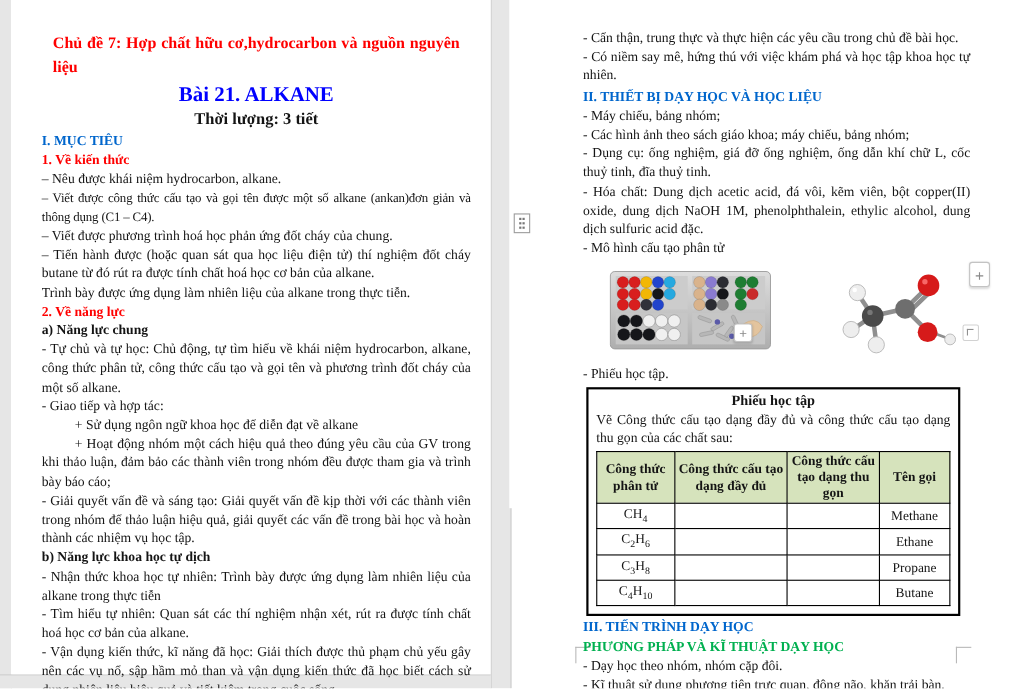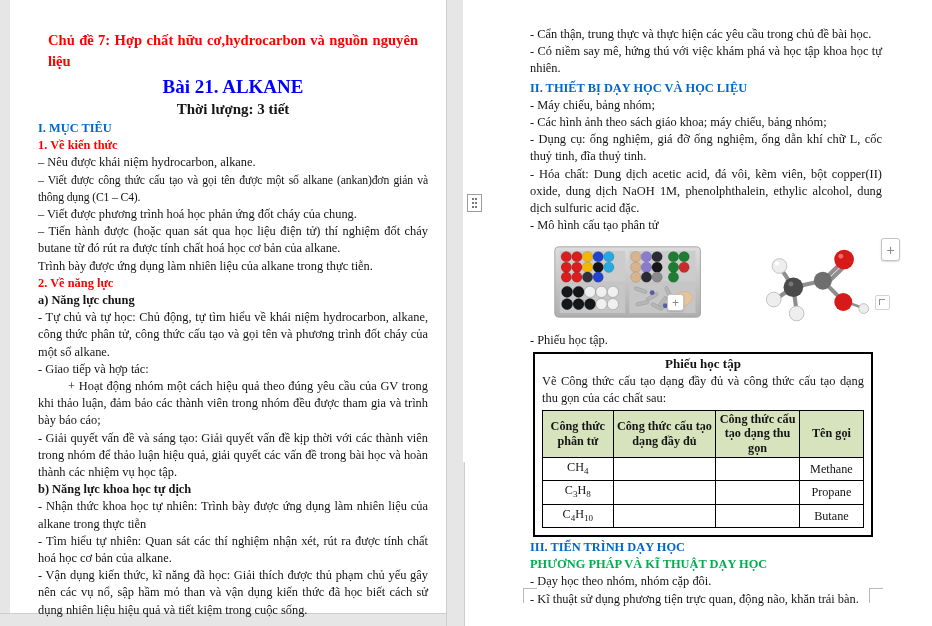--- a/index.html
+++ b/index.html
@@ -83,20 +83,21 @@
     <p class="h-red">1. Về kiến thức</p>
     <p class="short">– Nêu được khái niệm hydrocarbon, alkane.</p>
     <p class="condensed">– Viết được công thức cấu tạo và gọi tên được một số alkane (ankan)đơn giản và thông dụng (C1 – C4).</p>
     <p class="short">– Viết được phương trình hoá học phản ứng đốt cháy của chung.</p>
     <p>– Tiến hành được (hoặc quan sát qua học liệu điện tử) thí nghiệm đốt cháy butane từ đó rút ra được tính chất hoá học cơ bản của alkane.</p>
     <p class="short">Trình bày được ứng dụng làm nhiên liệu của alkane trong thực tiễn.</p>
     <p class="h-red">2. Về năng lực</p>
     <p class="h-black">a) Năng lực chung</p>
     <p>- Tự chủ và tự học: Chủ động, tự tìm hiểu về khái niệm hydrocarbon, alkane, công thức phân tử, công thức cấu tạo và gọi tên và phương trình đốt cháy của một số alkane.</p>
     <p class="short">- Giao tiếp và hợp tác:</p>
+    <p class="indent short">+ Sử dụng ngôn ngữ khoa học để diễn đạt về alkane</p>
     <p class="indent">+ Hoạt động nhóm một cách hiệu quả theo đúng yêu cầu của GV trong khi thảo luận, đảm bảo các thành viên trong nhóm đều được tham gia và trình bày báo cáo;</p>
     <p>- Giải quyết vấn đề và sáng tạo: Giải quyết vấn đề kịp thời với các thành viên trong nhóm để thảo luận hiệu quả, giải quyết các vấn đề trong bài học và hoàn thành các nhiệm vụ học tập.</p>
     <p class="h-black">b) Năng lực khoa học tự dịch</p>
     <p>- Nhận thức khoa học tự nhiên: Trình bày được ứng dụng làm nhiên liệu của alkane trong thực tiễn</p>
     <p>- Tìm hiểu tự nhiên: Quan sát các thí nghiệm nhận xét, rút ra được tính chất hoá học cơ bản của alkane.</p>
     <p>- Vận dụng kiến thức, kĩ năng đã học: Giải thích được thủ phạm chủ yếu gây nên các vụ nổ, sập hầm mỏ than và vận dụng kiến thức đã học biết cách sử dụng nhiên liệu hiệu quả và tiết kiệm trong cuộc sống.</p>
 
   </div>
 
   <div class="page page-right">
@@ -229,20 +230,26 @@
           </tr>
         </thead>
         <tbody>
           <tr>
             <td>CH<sub>4</sub></td>
             <td></td>
             <td></td>
             <td>Methane</td>
           </tr>
           <tr>
+            <td>C<sub>2</sub>H<sub>6</sub></td>
+            <td></td>
+            <td></td>
+            <td>Ethane</td>
+          </tr>
+          <tr>
             <td>C<sub>3</sub>H<sub>8</sub></td>
             <td></td>
             <td></td>
             <td>Propane</td>
           </tr>
           <tr>
             <td>C<sub>4</sub>H<sub>10</sub></td>
             <td></td>
             <td></td>
             <td>Butane</td>

